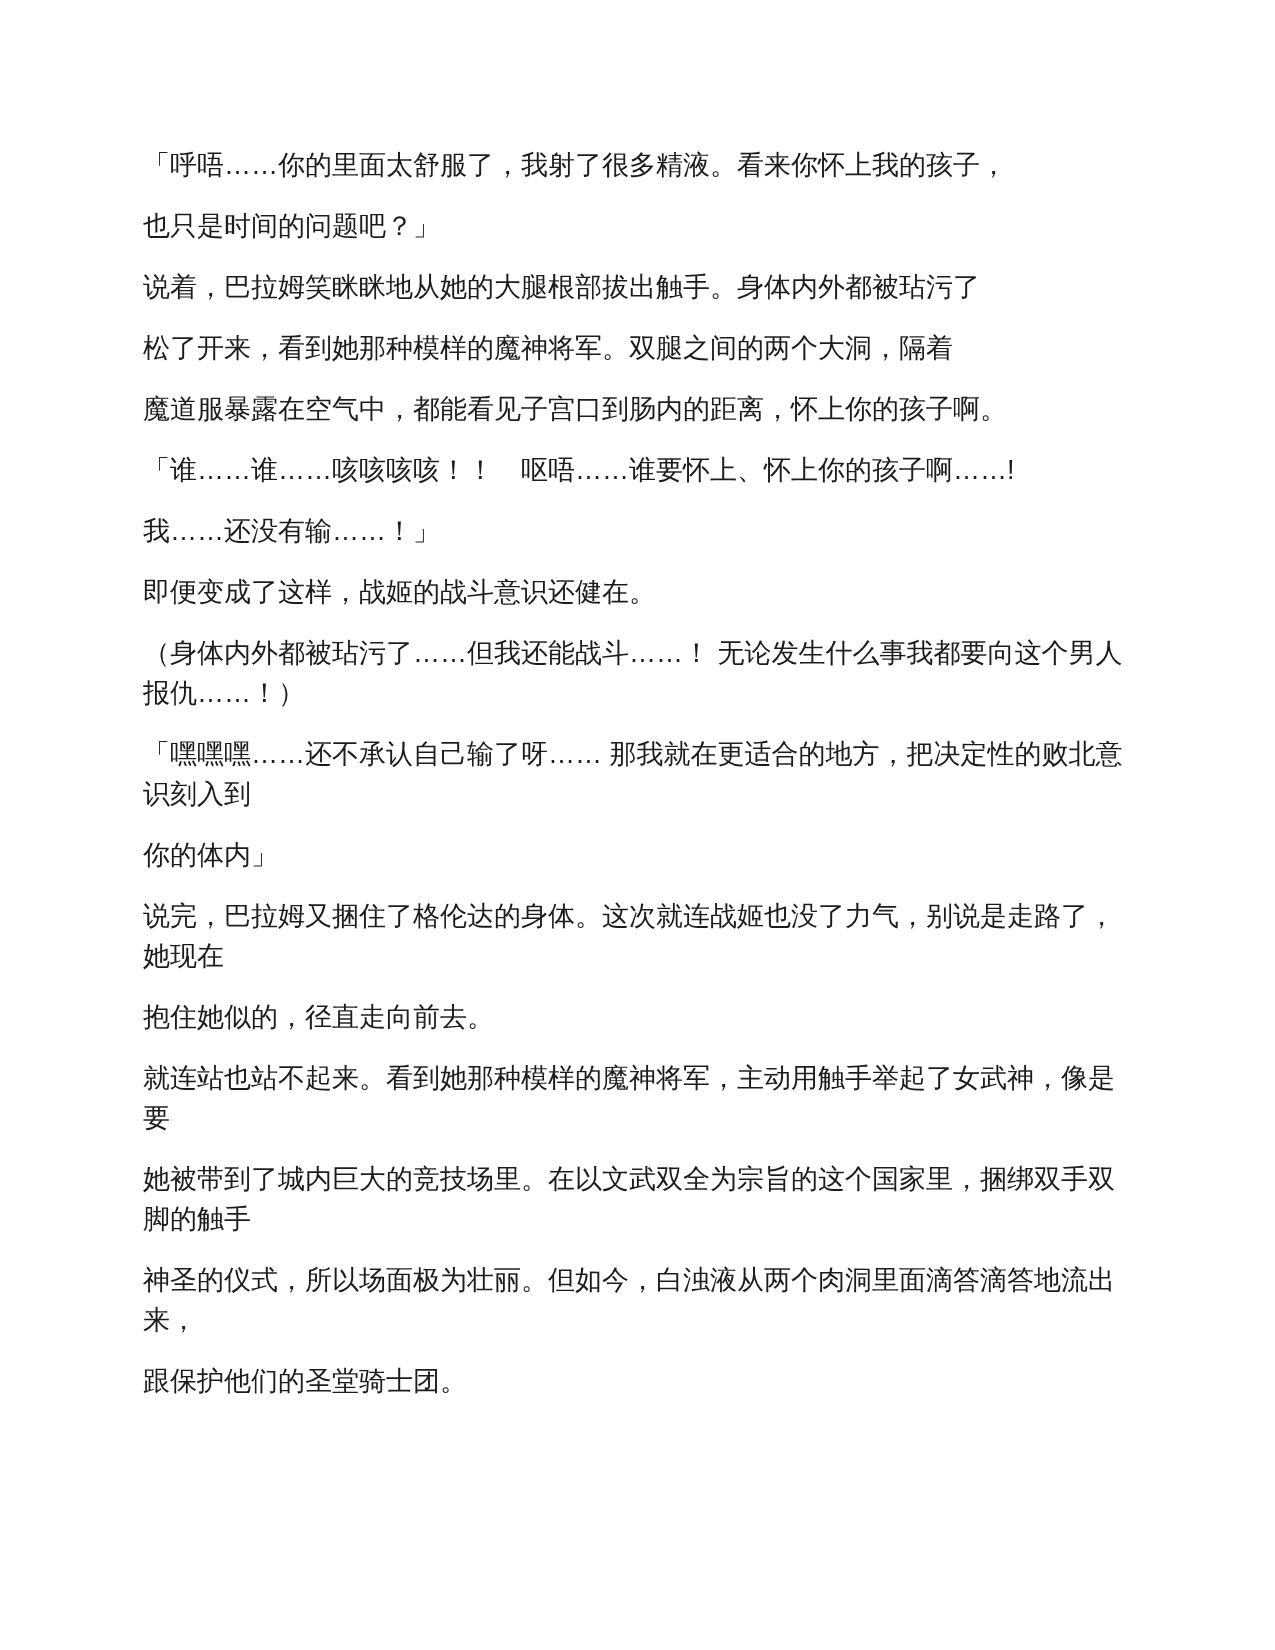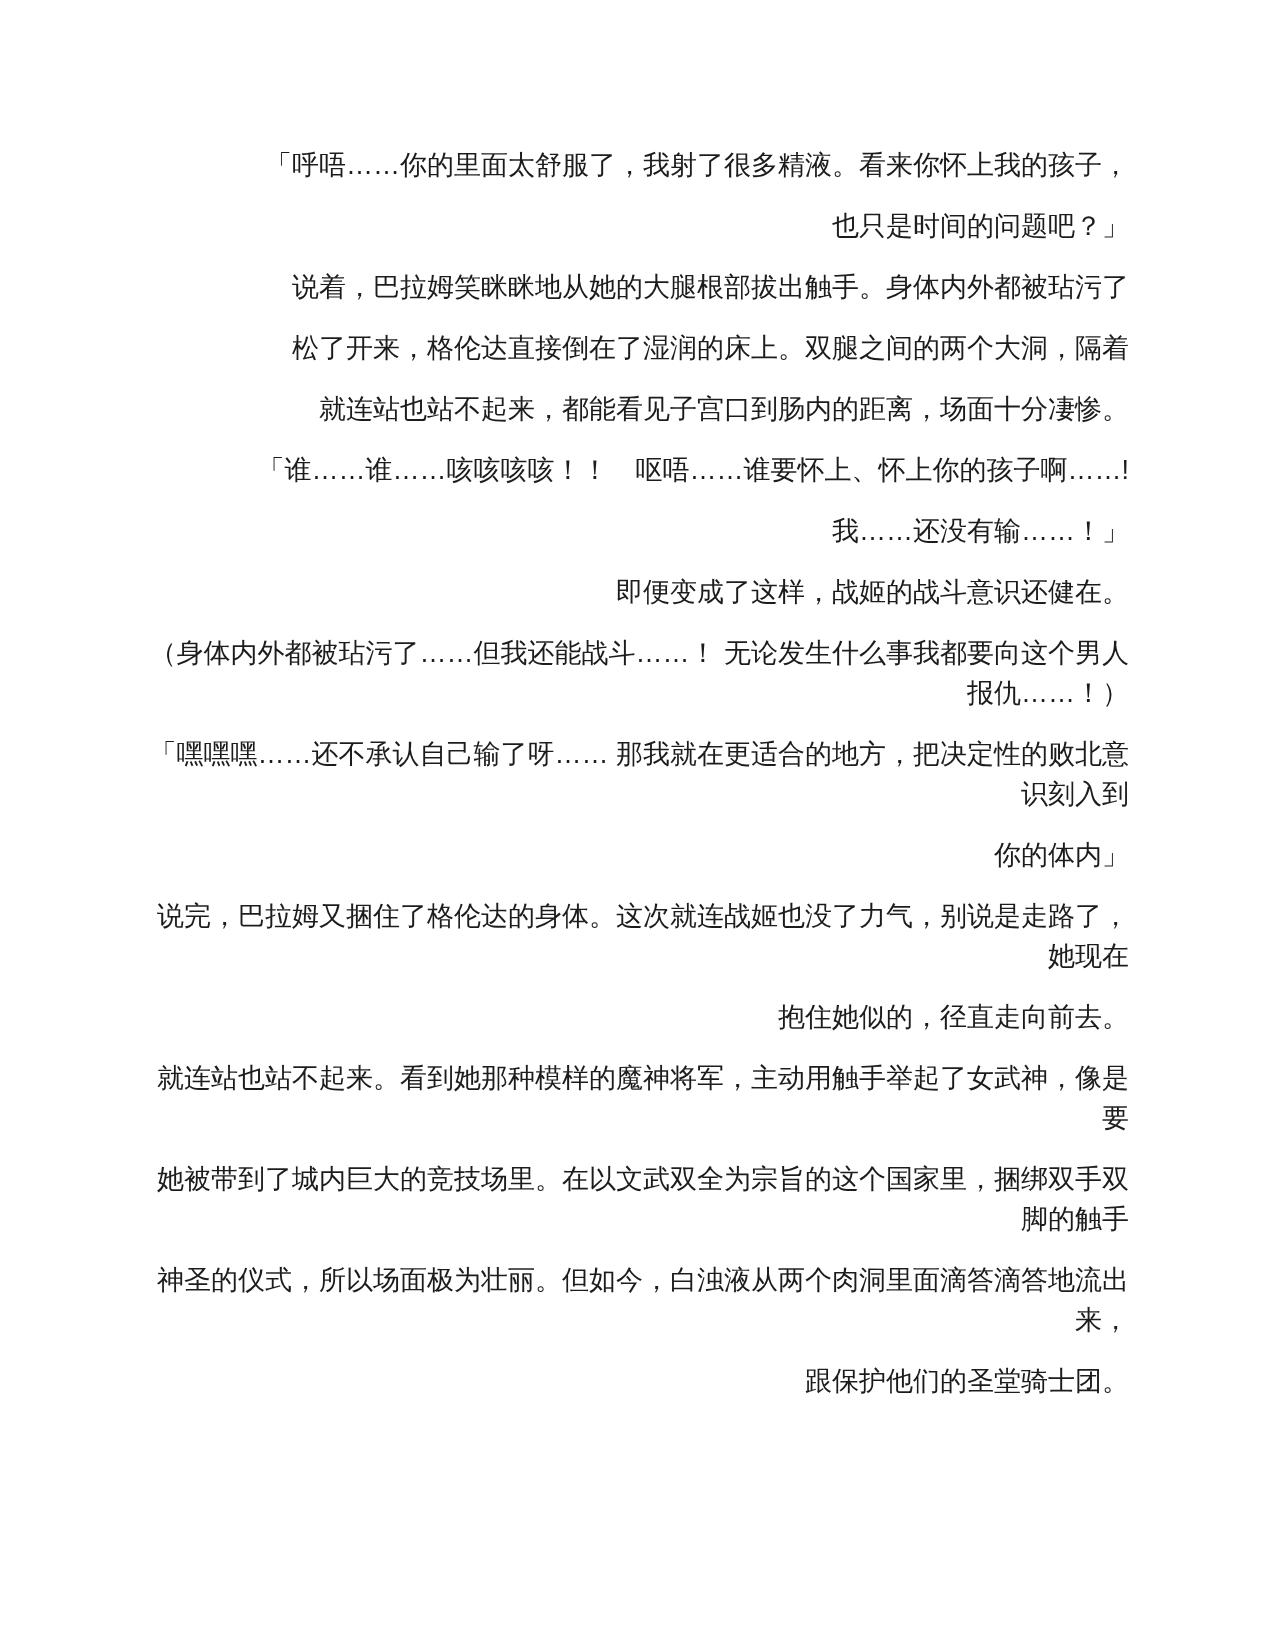--- a/index.html
+++ b/index.html
@@ -22,34 +22,34 @@
     }
     .para {
       width: 986px;
       margin: 0 0 21px 0;
       padding: 0;
       font-family: "Liberation Sans", "DejaVu Sans", sans-serif;
       font-size: 27px;
       line-height: 40px;
       letter-spacing: 0;
       color: #1c1c1c;
-      text-align: right;
+      text-align: left;
       white-space: normal;
       overflow-wrap: normal;
     }
   </style>
 </head>
 <body>
 
 <div class="page">
   <p class="para">「呼唔……你的里面太舒服了，我射了很多精液。看来你怀上我的孩子，</p>
   <p class="para">也只是时间的问题吧？」</p>
   <p class="para">说着，巴拉姆笑眯眯地从她的大腿根部拔出触手。身体内外都被玷污了</p>
-  <p class="para">松了开来，格伦达直接倒在了湿润的床上。双腿之间的两个大洞，隔着</p>
-  <p class="para">就连站也站不起来，都能看见子宫口到肠内的距离，场面十分凄惨。</p>
+  <p class="para">松了开来，看到她那种模样的魔神将军。双腿之间的两个大洞，隔着</p>
+  <p class="para">魔道服暴露在空气中，都能看见子宫口到肠内的距离，怀上你的孩子啊。</p>
   <p class="para">「谁……谁……咳咳咳咳！！　呕唔……谁要怀上、怀上你的孩子啊……!</p>
   <p class="para">我……还没有输……！」</p>
   <p class="para">即便变成了这样，战姬的战斗意识还健在。</p>
   <p class="para">（身体内外都被玷污了……但我还能战斗……！ 无论发生什么事我都要向这个男人报仇……！）</p>
   <p class="para">「嘿嘿嘿……还不承认自己输了呀…… 那我就在更适合的地方，把决定性的败北意识刻入到</p>
   <p class="para">你的体内」</p>
   <p class="para">说完，巴拉姆又捆住了格伦达的身体。这次就连战姬也没了力气，别说是走路了，她现在</p>
   <p class="para">抱住她似的，径直走向前去。</p>
   <p class="para">就连站也站不起来。看到她那种模样的魔神将军，主动用触手举起了女武神，像是要</p>
   <p class="para">她被带到了城内巨大的竞技场里。在以文武双全为宗旨的这个国家里，捆绑双手双脚的触手</p>

